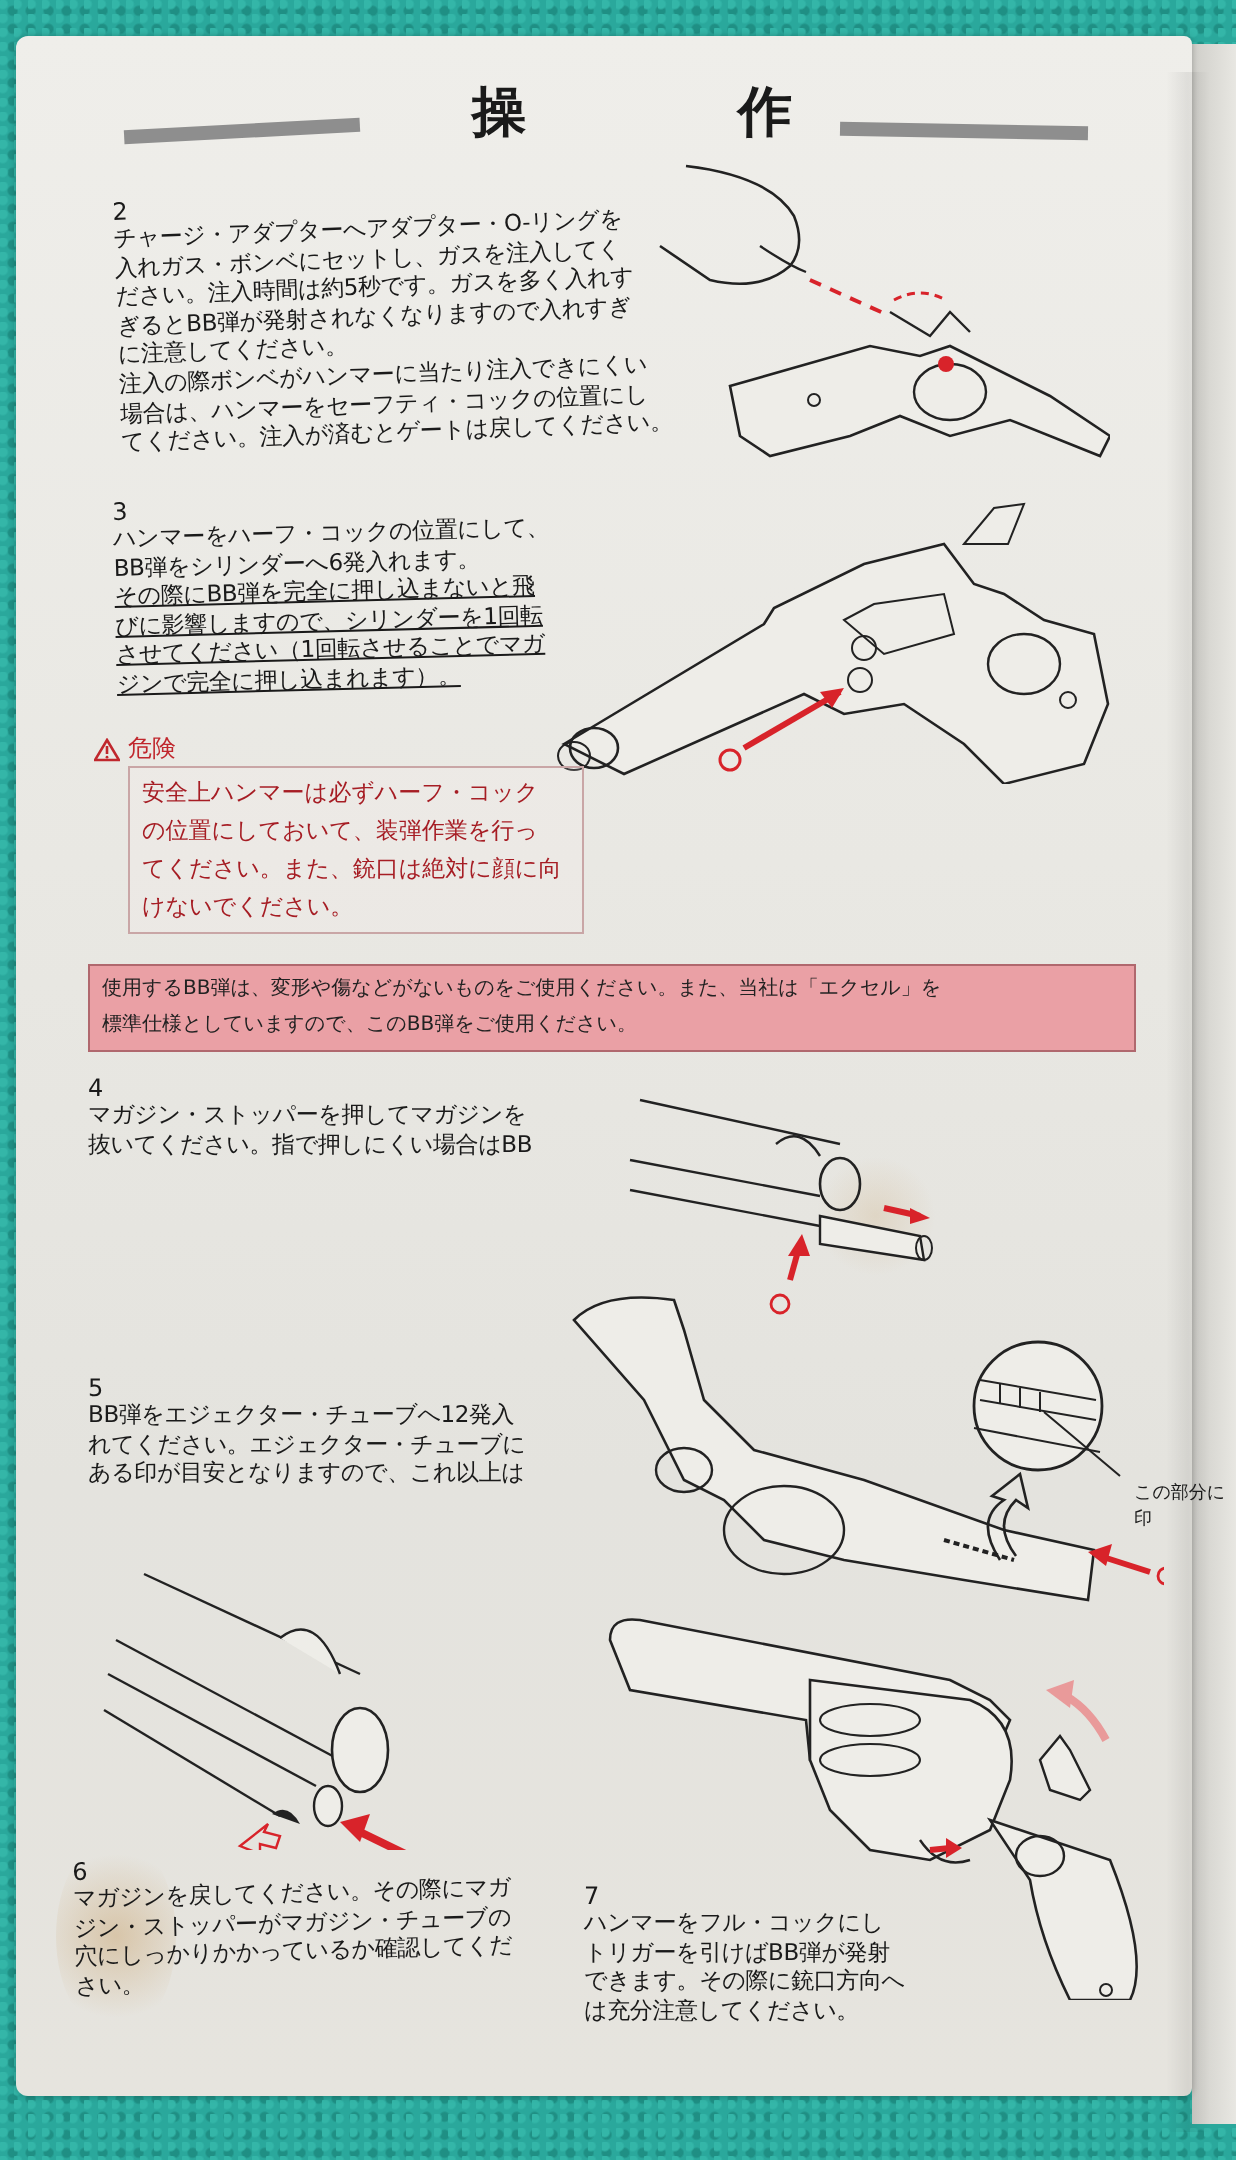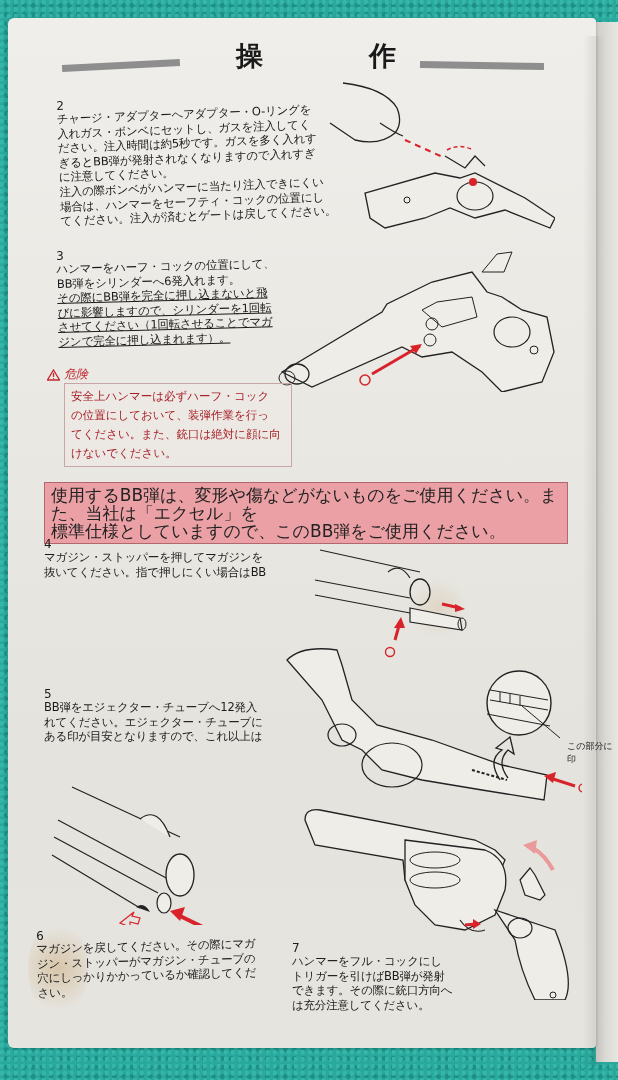--- a/index.html
+++ b/index.html
@@ -13,25 +13,25 @@
   .fold{position:absolute;left:575px;top:18px;width:22px;height:1030px;background:linear-gradient(90deg,rgba(0,0,0,0),rgba(0,0,0,.07),rgba(0,0,0,0));}
   .title-bar{position:absolute;top:36px;left:60px;width:490px;height:40px;}
   .title-line{position:absolute;height:7px;background:#8e8e8e;top:26px;}
   .title-line.l{left:2px;width:118px;transform:rotate(-3deg);}
   .title-line.r{left:360px;width:124px;transform:rotate(1deg);}
   .title-text{position:absolute;left:176px;top:2px;width:160px;display:flex;justify-content:space-between;font-size:27px;font-weight:bold;}
   .step{position:absolute;font-size:11.5px;line-height:14.6px;letter-spacing:-0.2px;}
   .step .num{display:block;font-size:12px;line-height:12px;}
   .step p{margin:0;}
   .u{text-decoration:underline;}
-  .danger-head{position:absolute;left:47px;top:366px;font-size:12px;color:#c0272d;display:flex;align-items:center;gap:4px;font-style:italic;}
+  .danger-head{position:absolute;left:47px;top:366px;font-size:12px;color:#c0272d;display:flex;align-items:center;gap:4px;}
   .danger-box{position:absolute;left:64px;top:383px;width:214px;border:1.5px solid #c9a6a6;padding:3px 6px;font-size:11.5px;line-height:19px;color:#a61d24;background:rgba(255,240,240,.15);}
   .caution-head{position:absolute;left:45px;top:462px;font-size:12px;color:#c0272d;display:flex;align-items:center;gap:5px;margin-top:35px;}
   .dot{width:10px;height:10px;border-radius:50%;background:#e0282e;display:inline-block;}
-  .caution-box{position:absolute;left:44px;top:482px;width:510px;background:#eaa0a5;border:1.5px solid #b0686e;padding:3px 6px;font-size:17px;line-height:18px;color:#222;}
+  .caution-box{position:absolute;left:44px;top:482px;width:510px;background:#eaa0a5;border:1.5px solid #b0686e;padding:3px 6px;font-size:10px;line-height:18px;color:#222;}
   .art{position:absolute;}
   .mark-label{position:absolute;left:520px;top:740px;font-size:9px;margin-left:47px;}
   .stain{position:absolute;border-radius:50%;background:radial-gradient(circle,rgba(190,140,70,.35),rgba(190,140,70,0) 70%);}
 </style>
 </head>
 <body>
 
 <div class="towel"></div>
 <div class="page-right"></div>
 

